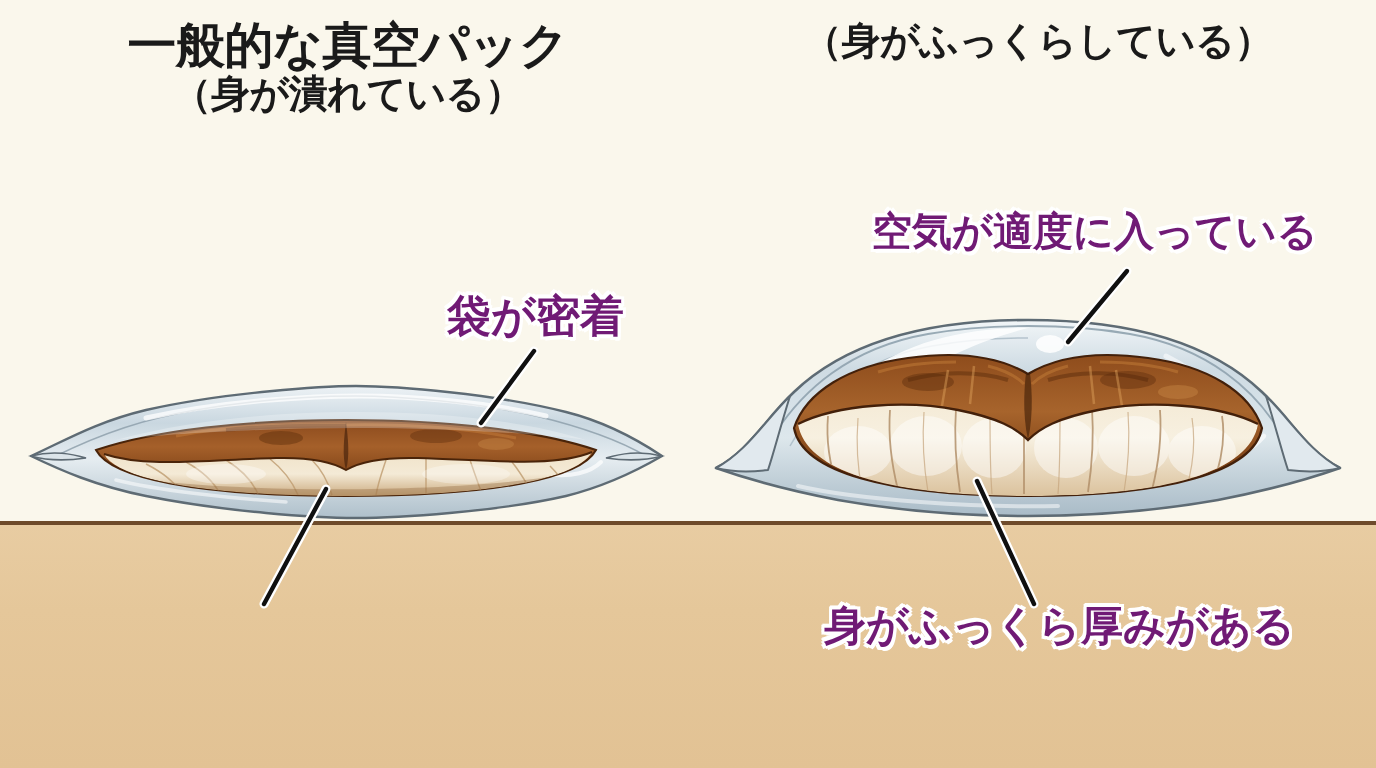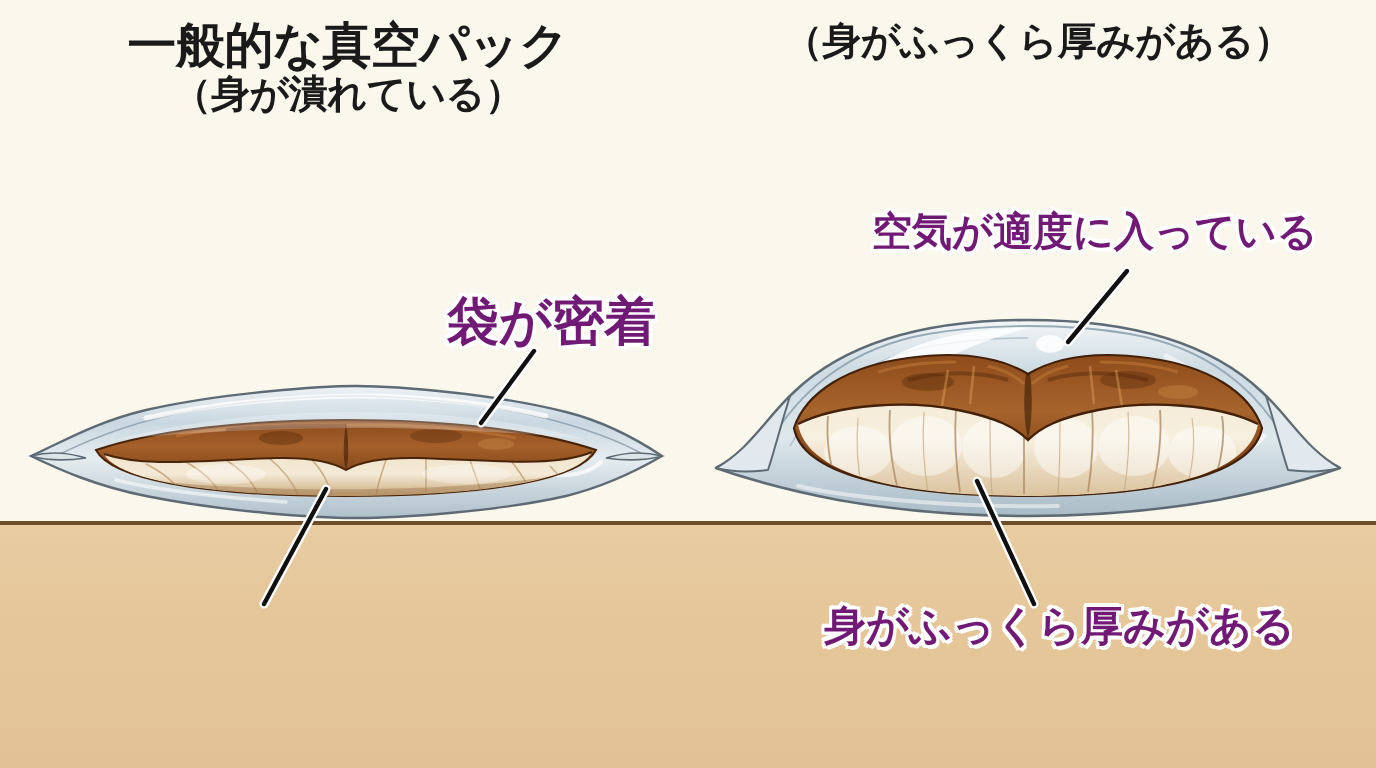--- a/index.html
+++ b/index.html
@@ -31,21 +31,21 @@
 
   
   .callout{
     position:absolute;white-space:nowrap;font-weight:700;color:#701a75;
     text-shadow:
       -3px -3px 0 #FFFFFF, 0 -3px 0 #FFFFFF, 3px -3px 0 #FFFFFF,
       -3px  0   0 #FFFFFF, 3px  0 0 #FFFFFF,
       -3px  3px 0 #FFFFFF, 0  3px 0 #FFFFFF, 3px  3px 0 #FFFFFF,
       -2px -4px 0 #FFFFFF, 2px 4px 0 #FFFFFF;
   }
-  #callout-bag-tight{left:447px;top:287px;font-size:52px;}
+  #callout-bag-tight{left:447px;top:287px;font-size:44px;}
   #callout-air-inside{left:872px;top:204px;font-size:40px;}
   #callout-flat-flesh{left:85px;top:615px;font-size:42px;}
   #callout-plump-flesh{left:824px;top:598px;font-size:42px;}
 
   .leader{position:absolute;left:0;top:0;width:1376px;height:768px;pointer-events:none;}
 
   .art{position:absolute;}
   #pack-left{left:26px;top:378px;width:640px;height:150px;}
   #pack-right{left:698px;top:300px;width:660px;height:230px;}
 </style>
@@ -58,21 +58,21 @@
   <div class="table-edge"></div>
   <div class="table-edge-hi"></div>
   <div class="bg-table"></div>
 
   <div class="title" id="title-left">
     <span class="l1">一般的な真空パック</span>
     <span class="l2">（身が潰れている）</span>
   </div>
 
   <div class="title" id="title-right">
-    <span class="l2">（身がふっくら厚みがある）</span>
+    <span class="l2">（身がふっくらしている）</span>
   </div>
 
   <svg class="art" id="pack-left" viewBox="0 0 640 150">
     <defs>
       <linearGradient id="filmL" x1="0" y1="0" x2="0" y2="1">
         <stop offset="0%" stop-color="#EDF2F5"></stop>
         <stop offset="28%" stop-color="#C9D7E0"></stop>
         <stop offset="55%" stop-color="#E6EDF1"></stop>
         <stop offset="100%" stop-color="#AFC0CB"></stop>
       </linearGradient>

